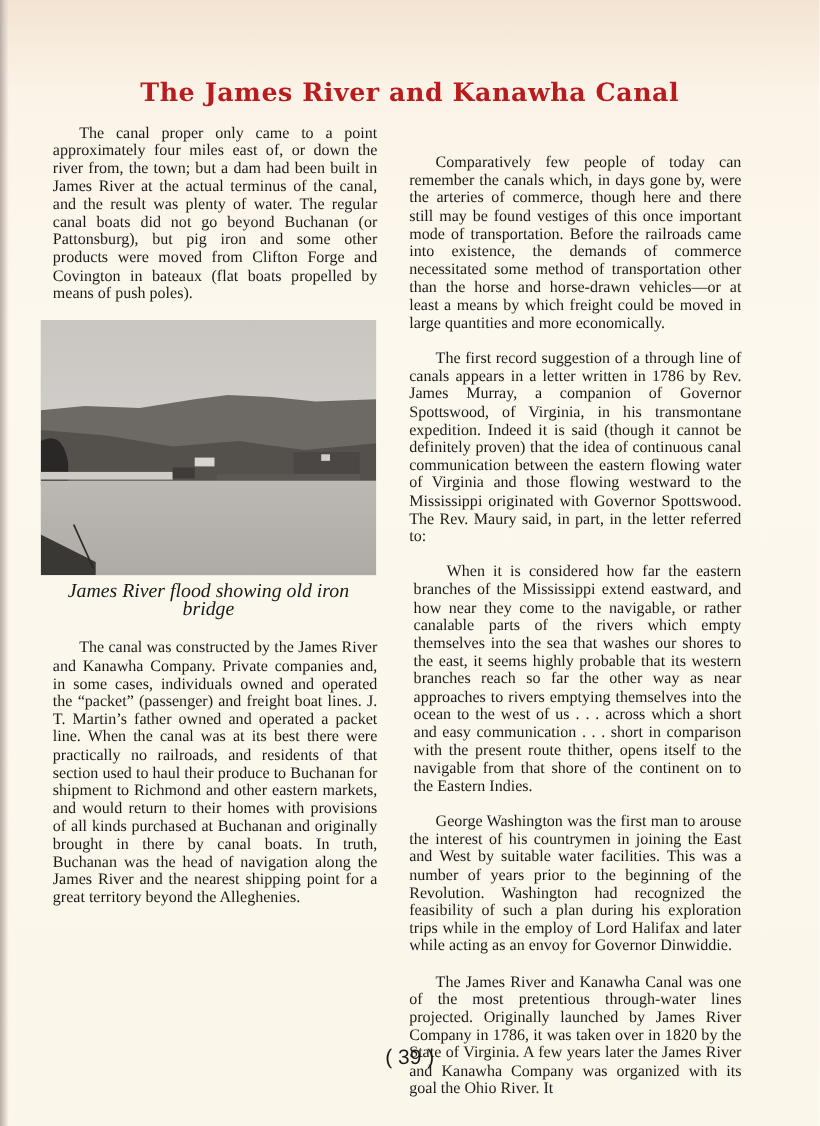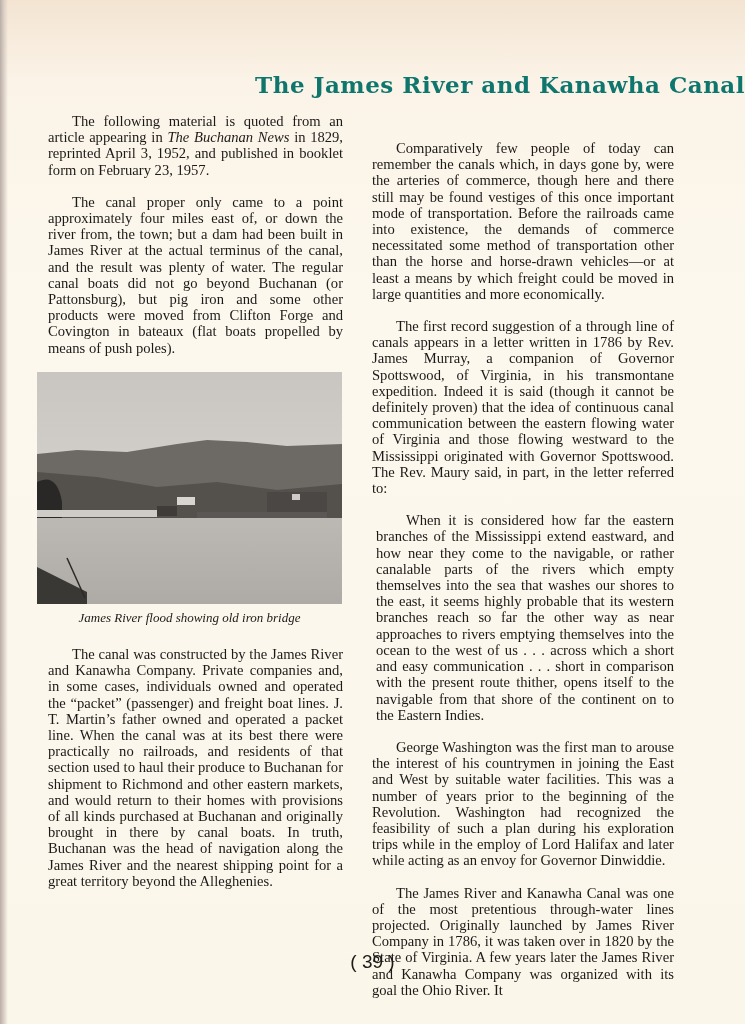--- a/index.html
+++ b/index.html
@@ -7,57 +7,56 @@
     width:745px; height:1024px; overflow:hidden; position:relative;
     background: linear-gradient(180deg, #f3e4d2 0px, #fbf3e7 80px, #fcf8ee 300px, #fbf6ea 1024px);
     font-family: "Liberation Serif", "DejaVu Serif", serif;
     color:#1c1a18;
   }
   .page-edge {
     position:absolute; left:0; top:0; width:8px; height:1024px;
     background: linear-gradient(90deg, #b9aea8 0px, #dcd0c6 4px, rgba(240,228,215,0) 8px);
   }
   .title {
-    position:absolute; left:0; right:0; top:56px; text-align:right;
+    position:absolute; left:0; right:0; top:56px; text-align:center;
     font-family: "DejaVu Serif", serif; font-weight:bold;
-    font-size:23px; letter-spacing:0.5px; color:#0f766e;
+    font-size:23px; letter-spacing:0.5px; color:#b91c1c;
   }
   .col {
     position:absolute; top:113px; font-size:14.6px; line-height:16.2px;
     text-align:justify; hyphens:manual;
   }
   .col-left { left:48px; width:295px; }
   .col-right { left:372px; width:302px;margin-top:27px; }
   .para { margin:0 0 16px 0; text-indent:24px; }
   .quote { margin:0 0 16px 0; text-indent:30px; padding-left:4px; }
   .photo {
     display:block; width:305px; height:232px; margin:6px 0 0 -11px;
     position:relative; overflow:hidden;
     background:#d4d1cc;
   }
   .photo svg { display:block; }
   .caption {
-    text-align:center; font-style:italic; font-size:13px;
+    text-align:center; font-style:italic; font-size:18px;
     margin:6px 0 20px -11px; width:305px;
   }
   .pagenum {
     position:absolute; left:0; right:0; top:951px; text-align:center;
     font-size:19px; font-family:"Liberation Sans", sans-serif;
   }
   i { font-style:italic; }
 </style>
 </head>
 <body>
 
 <div class="page-edge"></div>
 
 <h1 class="title">The James River and Kanawha Canal</h1>
 
 <div class="col col-left">
-  <p class="para"><span>The following material is quoted from an article appearing in </span><i>The Buchanan News</i><span> in 1829, reprinted April 3, 1952, and published in booklet form on February 23, 1957.</span></p>
   <p class="para">The canal proper only came to a point approximately four miles east of, or down the river from, the town; but a dam had been built in James River at the actual terminus of the canal, and the result was plenty of water. The regular canal boats did not go beyond Buchanan (or Pattonsburg), but pig iron and some other products were moved from Clifton Forge and Covington in bateaux (flat boats propelled by means of push poles).</p>
 
   <div class="photo">
     <svg width="305" height="232" viewBox="0 0 305 232" xmlns="http://www.w3.org/2000/svg">
       <defs>
         <linearGradient id="sky" x1="0" y1="0" x2="0" y2="1">
           <stop offset="0" stop-color="#c9c6c2"></stop>
           <stop offset="1" stop-color="#dcdad6"></stop>
         </linearGradient>
         <linearGradient id="water" x1="0" y1="0" x2="0" y2="1">

